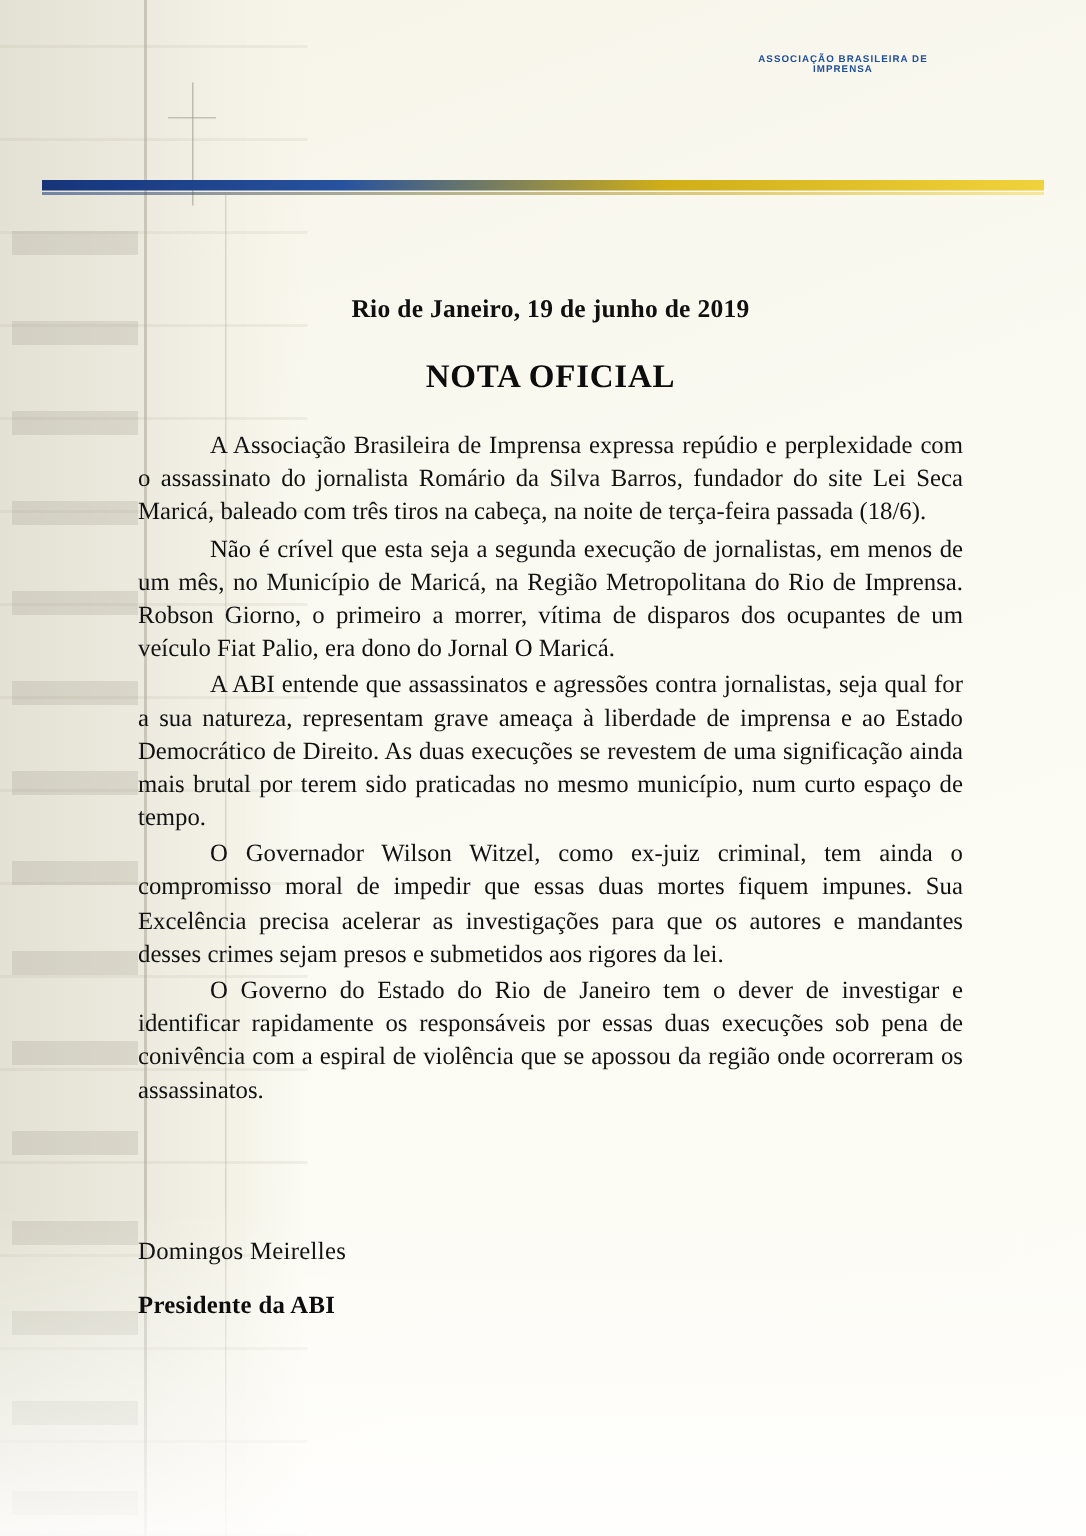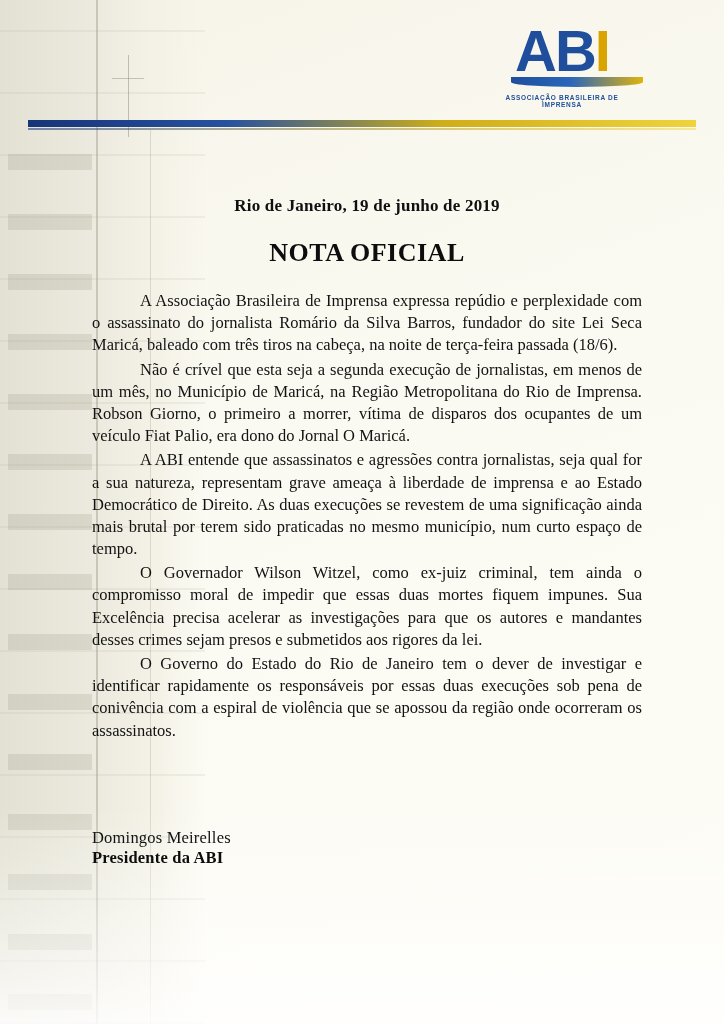--- a/index.html
+++ b/index.html
@@ -180,21 +180,21 @@
   }
   .dateline {
     text-align: center;
     font-size: 17px;
     font-weight: bold;
     color: #101010;
     letter-spacing: .2px;
   }
   .doc-title {
     text-align: center;
-    font-size: 26px;
+    font-size: 22px;
     font-weight: bold;
     color: #0d0d0d;
     margin-top: 22px;
     letter-spacing: .5px;
   }
   .body-text {
     margin-top: 22px;
   }
   .body-text p {
     margin: 0 0 2px 0;
@@ -207,20 +207,21 @@
   .signature {
     margin-top: 86px;
     text-align: left;
   }
   .sig-name {
     font-size: 16.5px;
     color: #121212;
     letter-spacing: .2px;
   }
   .sig-role {
+    margin-top: 16px;
     font-size: 16.5px;
     font-weight: bold;
     color: #0d0d0d;
     letter-spacing: .2px;
   }
 </style>
 </head>
 <body>
 
 <div id="page">
@@ -230,24 +231,20 @@
   <div class="bg-building"></div>
   <div class="bg-windows"></div>
   <div class="bg-building-edge"></div>
   <div class="bg-building-edge2"></div>
   <div class="bg-antenna"></div>
   <div class="bg-antenna2"></div>
   <div class="bg-bottomfade"></div>
 
   <div class="header">
     <div class="logo-wrap">
-      <div class="logo-abi">
-        <span>AB</span><span class="letter-i">I</span>
-        <span class="logo-swoosh"></span>
-      </div>
       <div class="logo-sub">ASSOCIAÇÃO BRASILEIRA DE IMPRENSA</div>
     </div>
     <div class="header-rule"></div>
     <div class="header-rule-thin"></div>
   </div>
 
   <div class="doc">
     <div class="dateline">Rio de Janeiro, 19 de junho de 2019</div>
     <div class="doc-title">NOTA OFICIAL</div>
 

